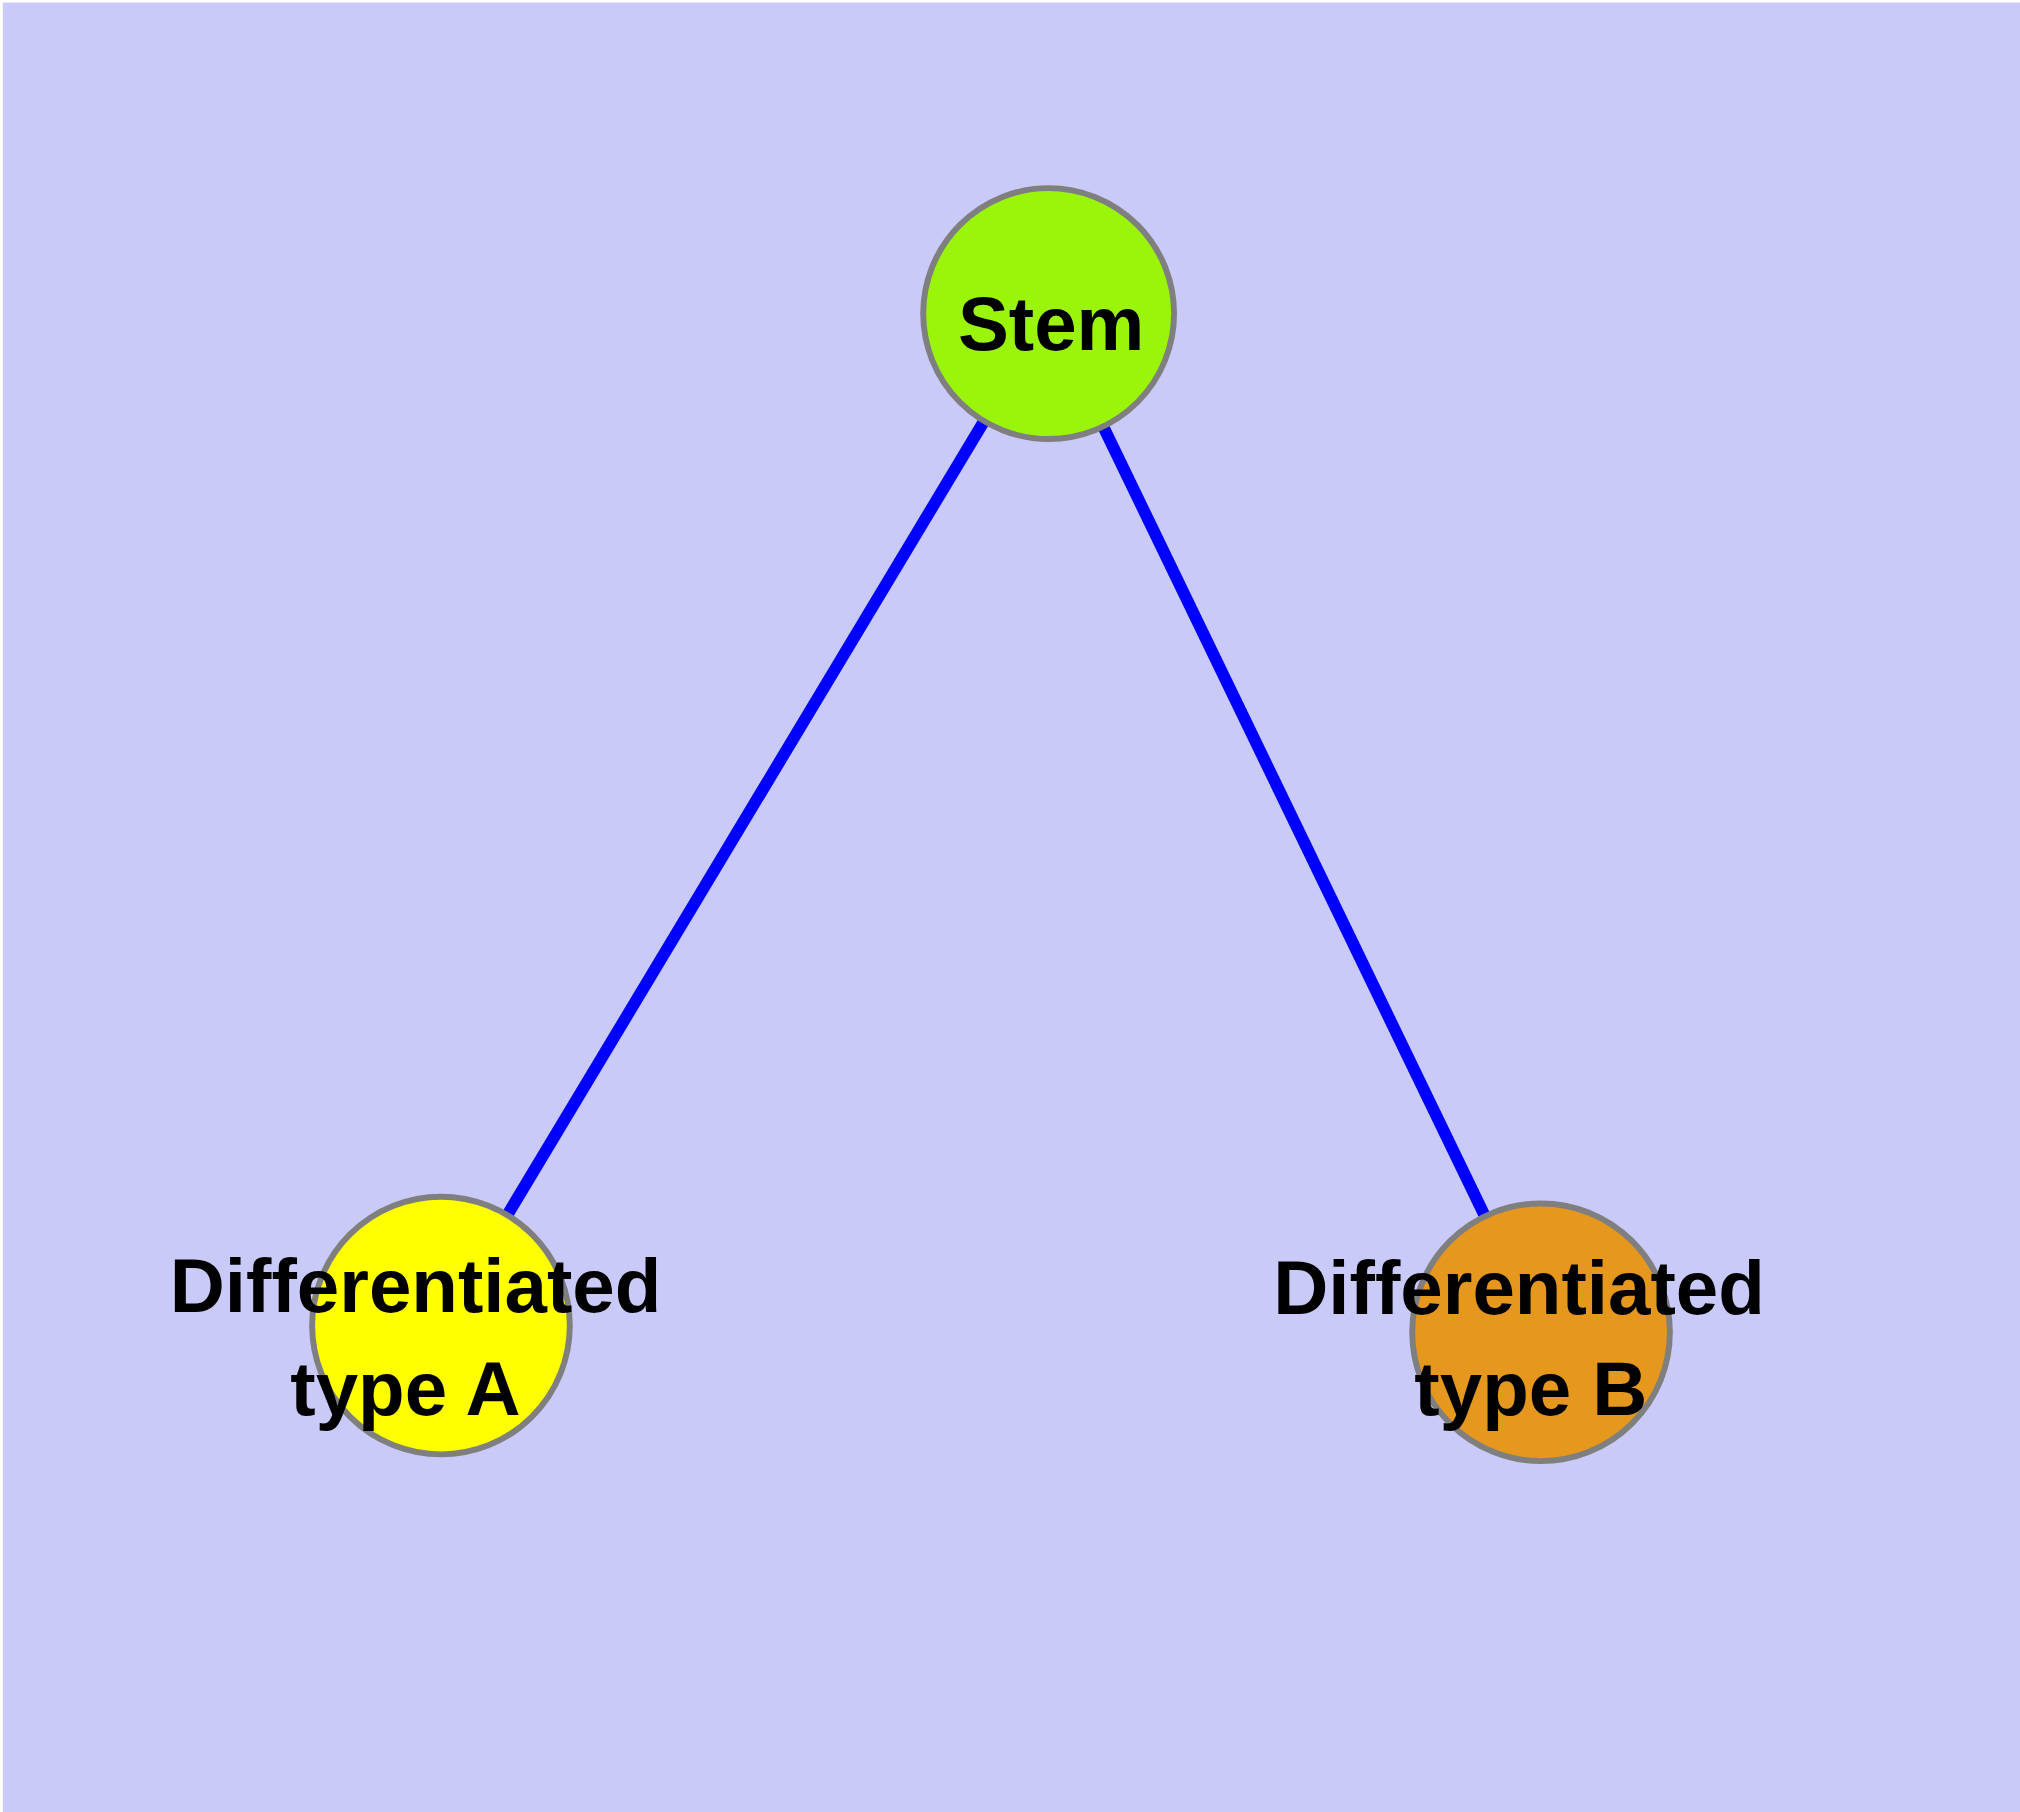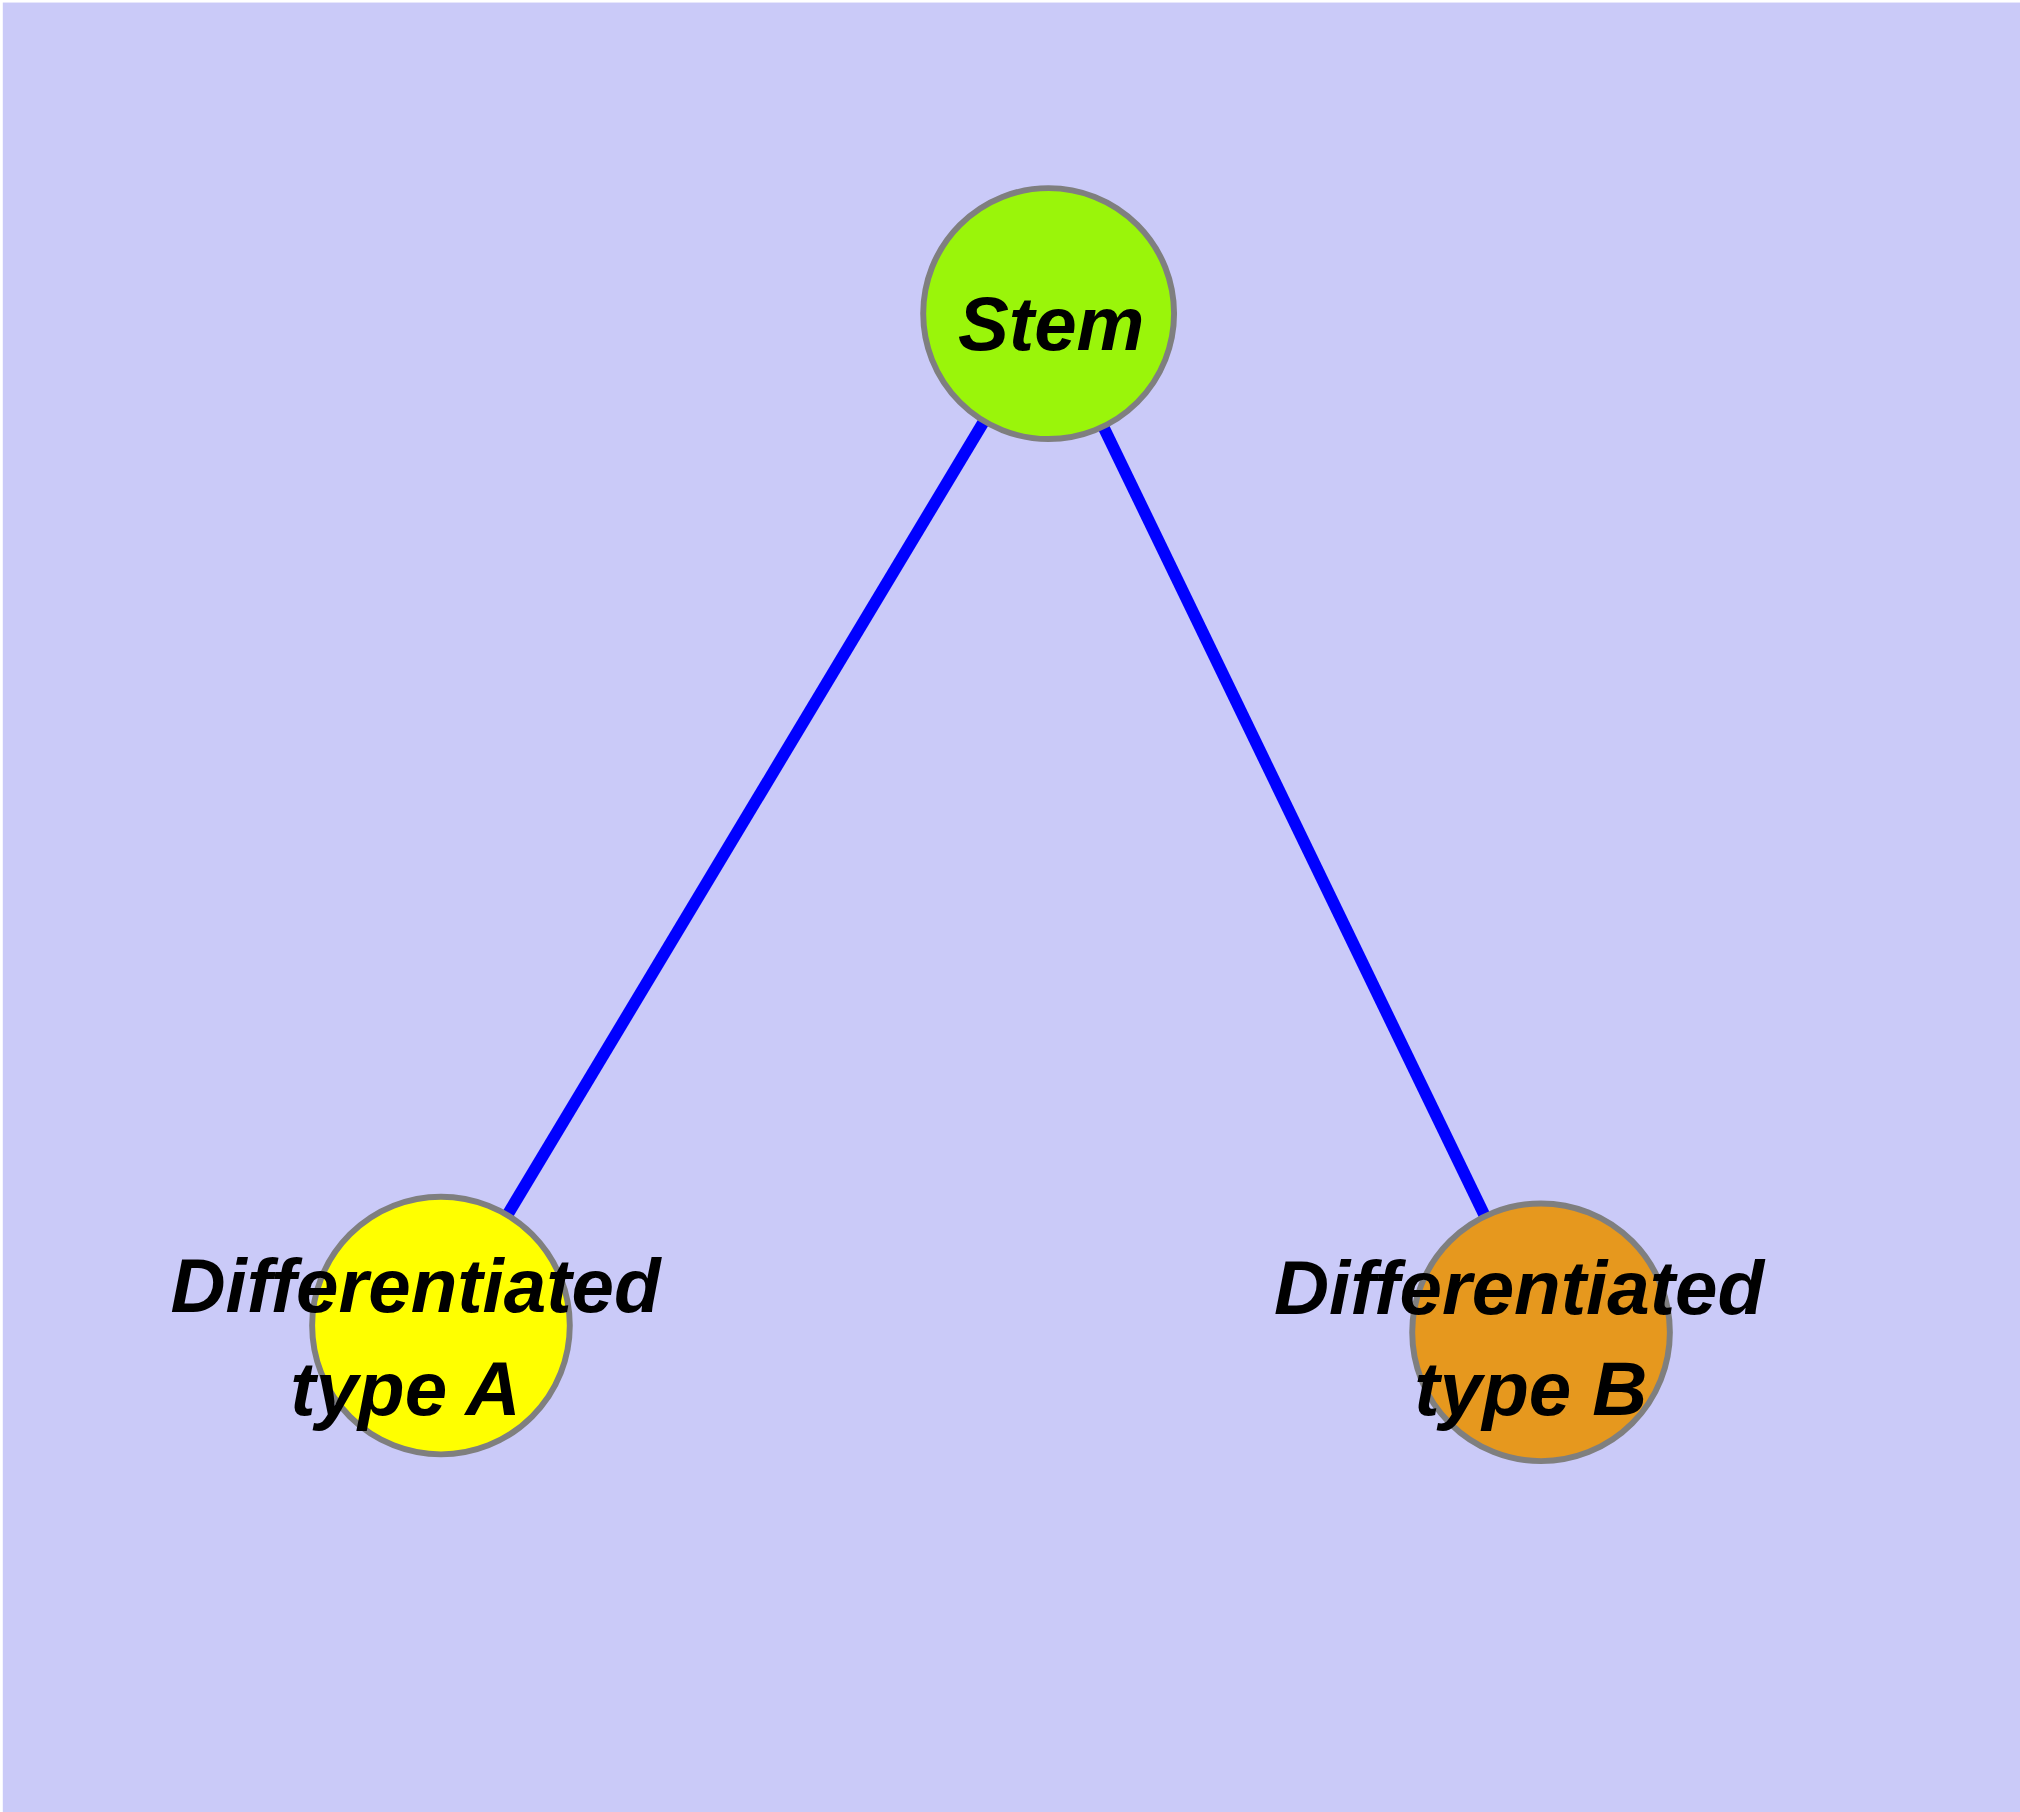--- a/index.html
+++ b/index.html
@@ -6,21 +6,20 @@
     margin: 0;
     padding: 0;
     background: #ffffff;
   }
   .canvas {
     position: relative;
     width: 2021px;
     height: 1812px;
     background: #ffffff;
     overflow: hidden;
-    font-style: italic;
   }
   svg {
     position: absolute;
     top: 0;
     left: 0;
     display: block;
   }
   .node-label {
     font-family: "Liberation Sans", "DejaVu Sans", sans-serif;
     font-weight: bold;

